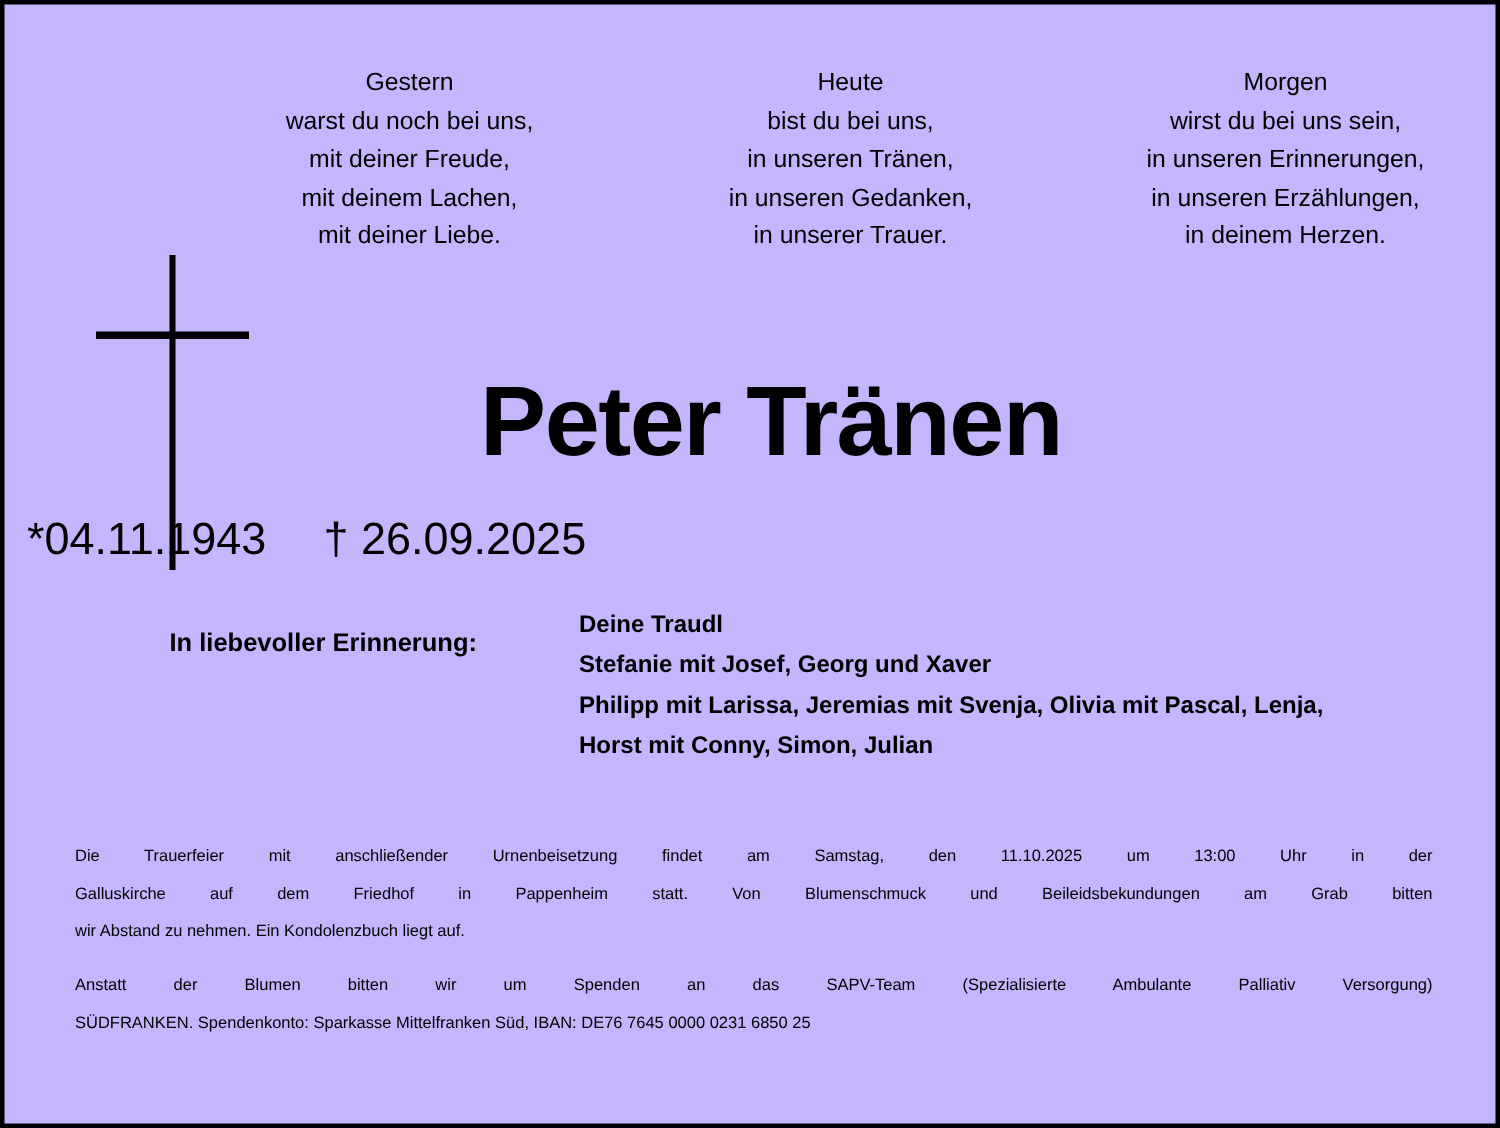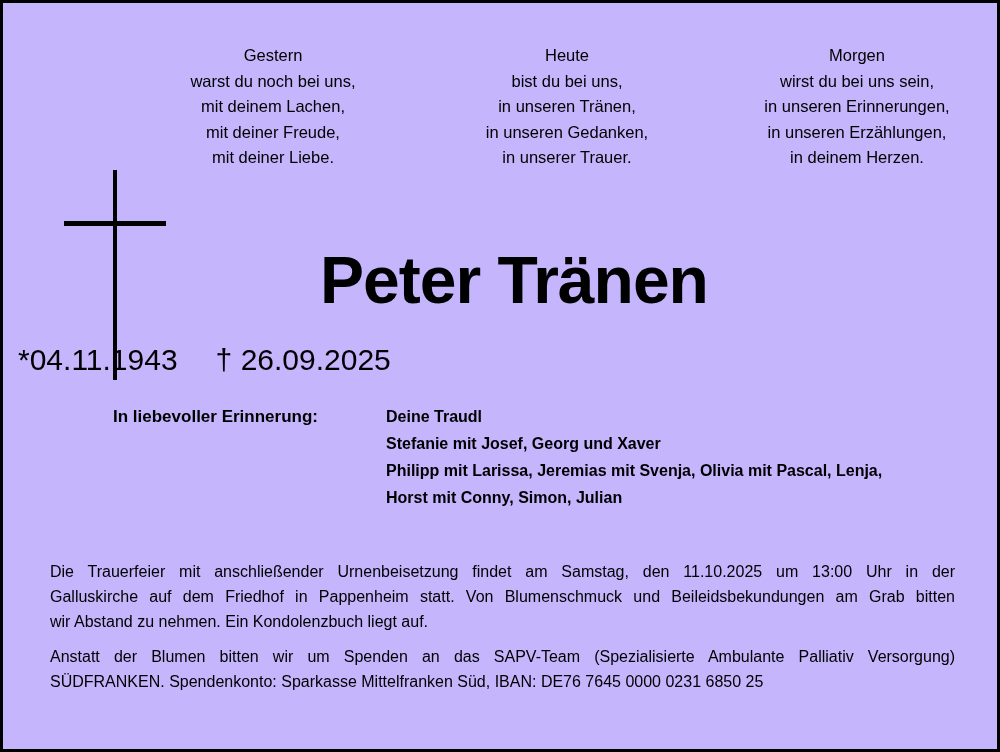--- a/index.html
+++ b/index.html
@@ -53,50 +53,50 @@
     position: absolute; top: 340px; left: 15px; right: 0;
     text-align: left;
     font-size: 30px;
     line-height: 34px;
     white-space: nowrap;
   }
   .dates .death { margin-left: 38px; }
 
   
   .memorial-label {
-    position: absolute; left: 110px; top: 400px;
+    position: absolute; left: 110px; top: 412px;
     font-size: 17px; font-weight: 700; line-height: 27px;
     white-space: nowrap;
   }
   .mourners {
     position: absolute; left: 383px; top: 400px;
     font-size: 16px; font-weight: 700; line-height: 27px;
     white-space: nowrap;
   }
 
   
   .para {
     position: absolute; left: 47px; width: 905px;
-    font-size: 16px;
+    font-size: 11px;
   }
   .para-funeral  { top: 556px; line-height: 25px; }
   .para-donation { top: 642px; line-height: 24.5px; }
   .jline { text-align: justify; text-align-last: justify; }
   .pline { text-align: left; }
 </style>
 </head>
 <body>
 
 <div class="page">
 
   <div class="poem poem-1">
     <div>Gestern</div>
     <div>warst du noch bei uns,</div>
+    <div>mit deiner Freude,</div>
     <div>mit deinem Lachen,</div>
-    <div>mit deiner Freude,</div>
     <div>mit deiner Liebe.</div>
   </div>
   <div class="poem poem-2">
     <div>Heute</div>
     <div>bist du bei uns,</div>
     <div>in unseren Tränen,</div>
     <div>in unseren Gedanken,</div>
     <div>in unserer Trauer.</div>
   </div>
   <div class="poem poem-3">

